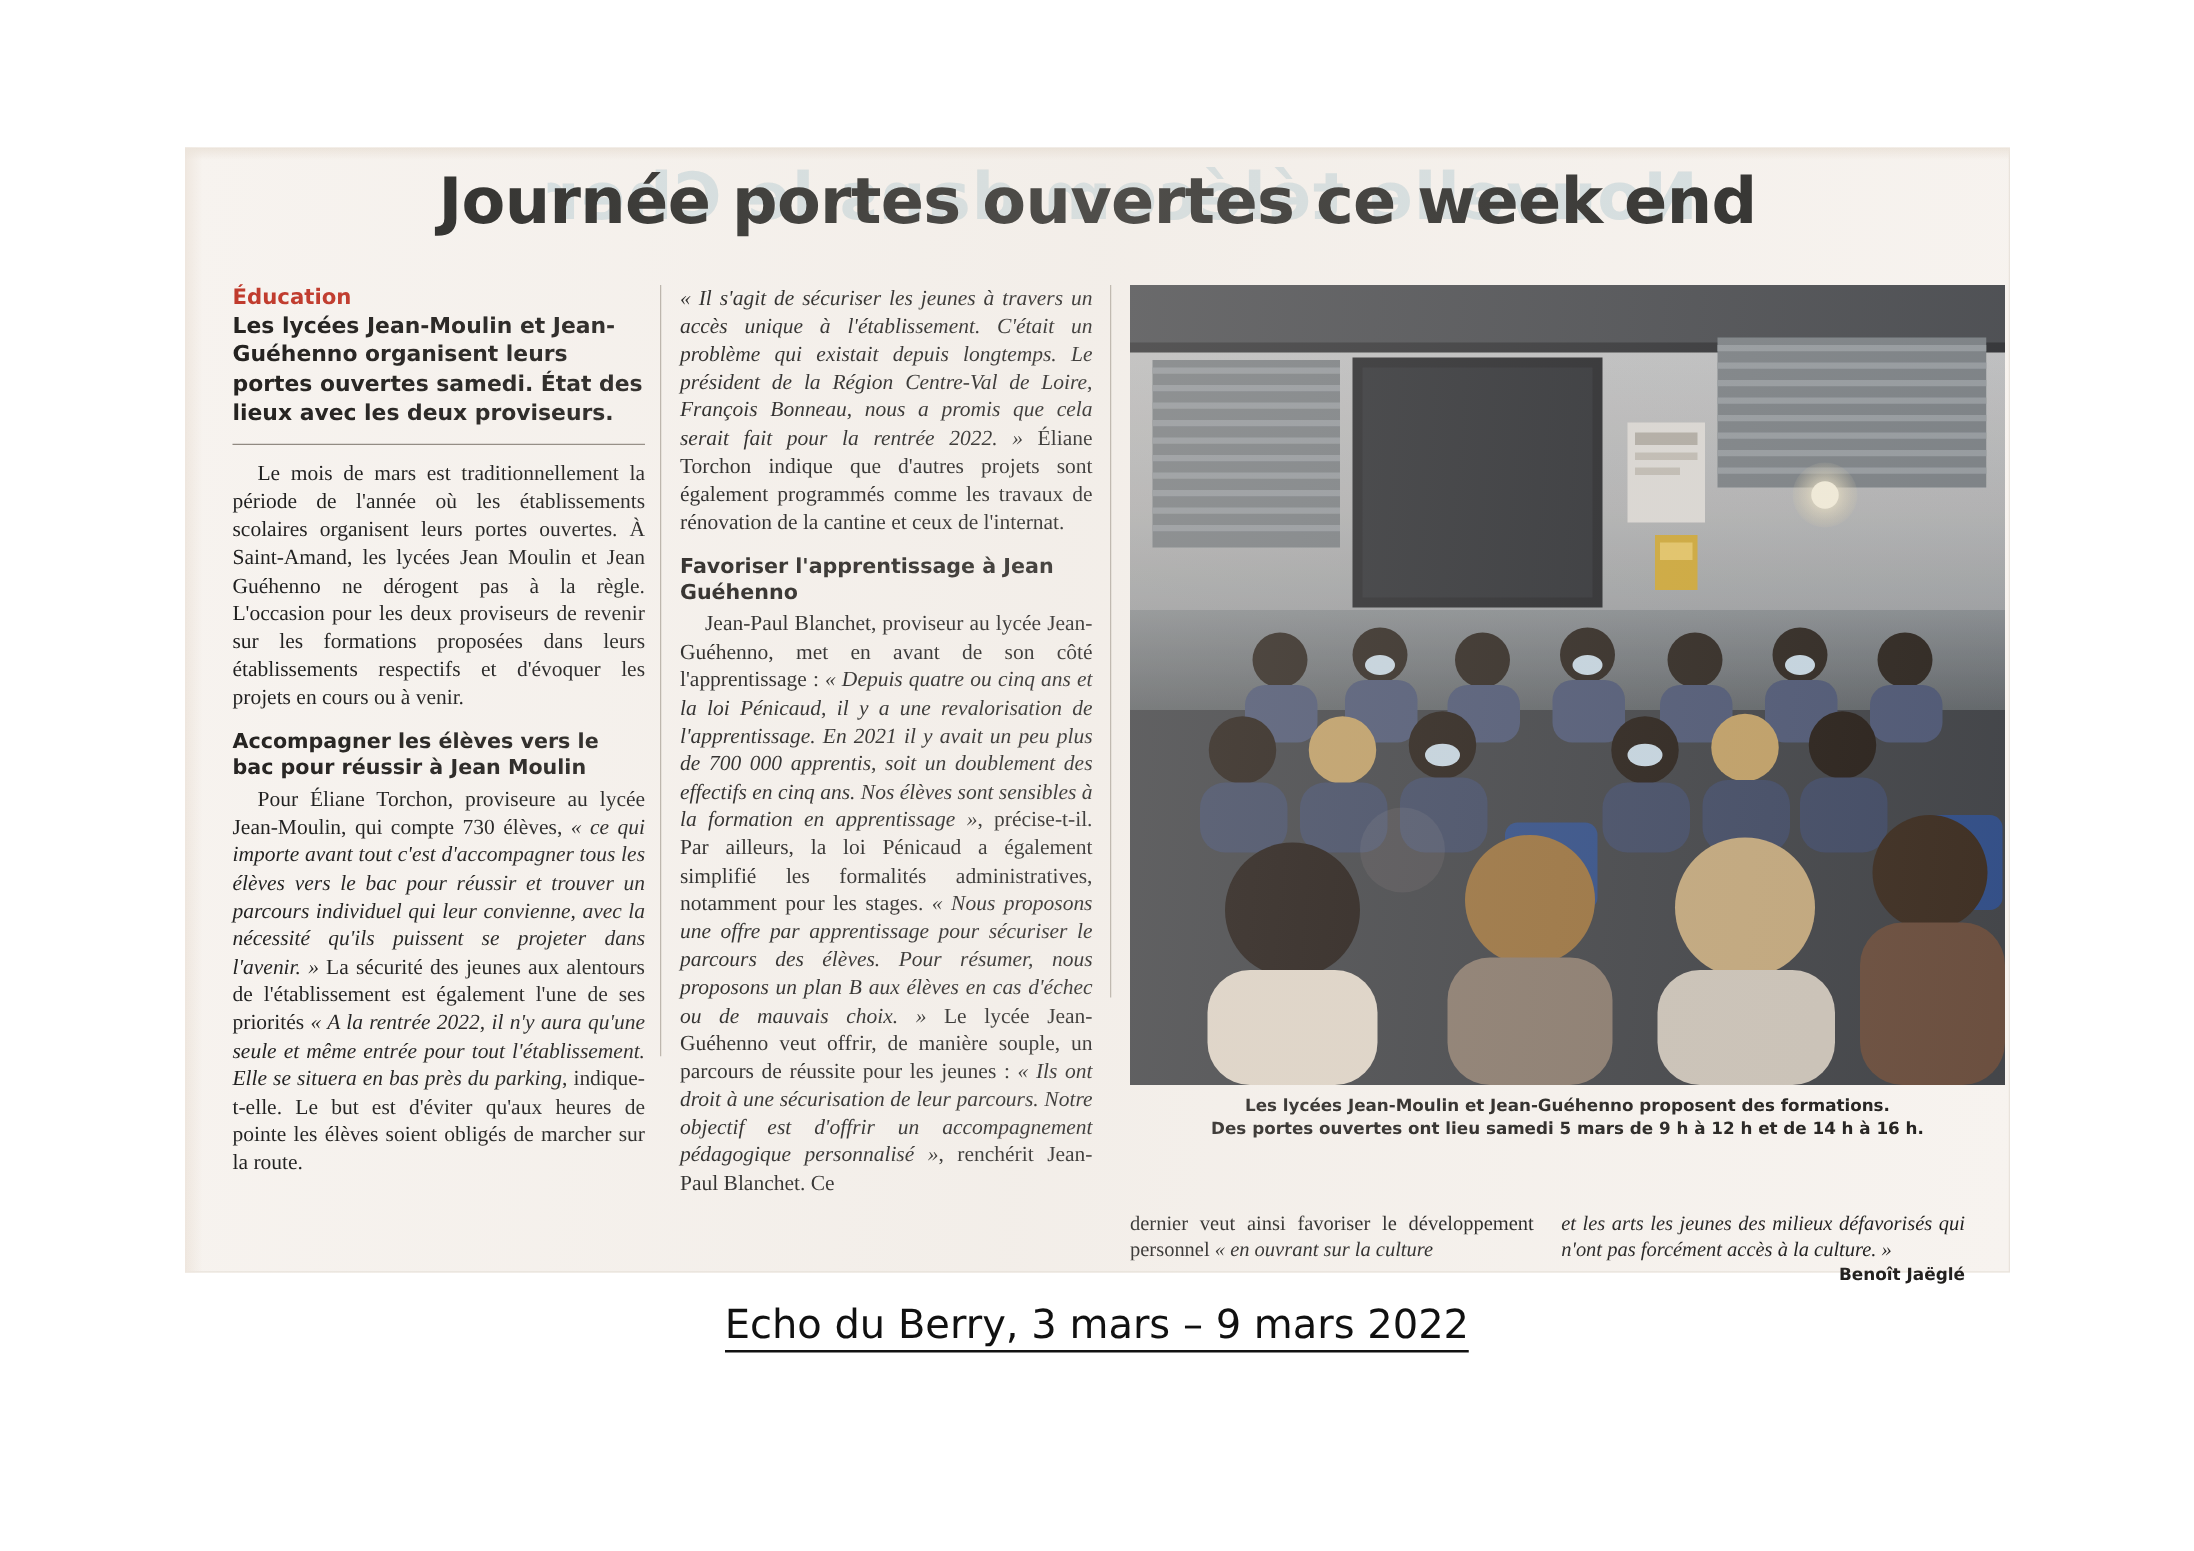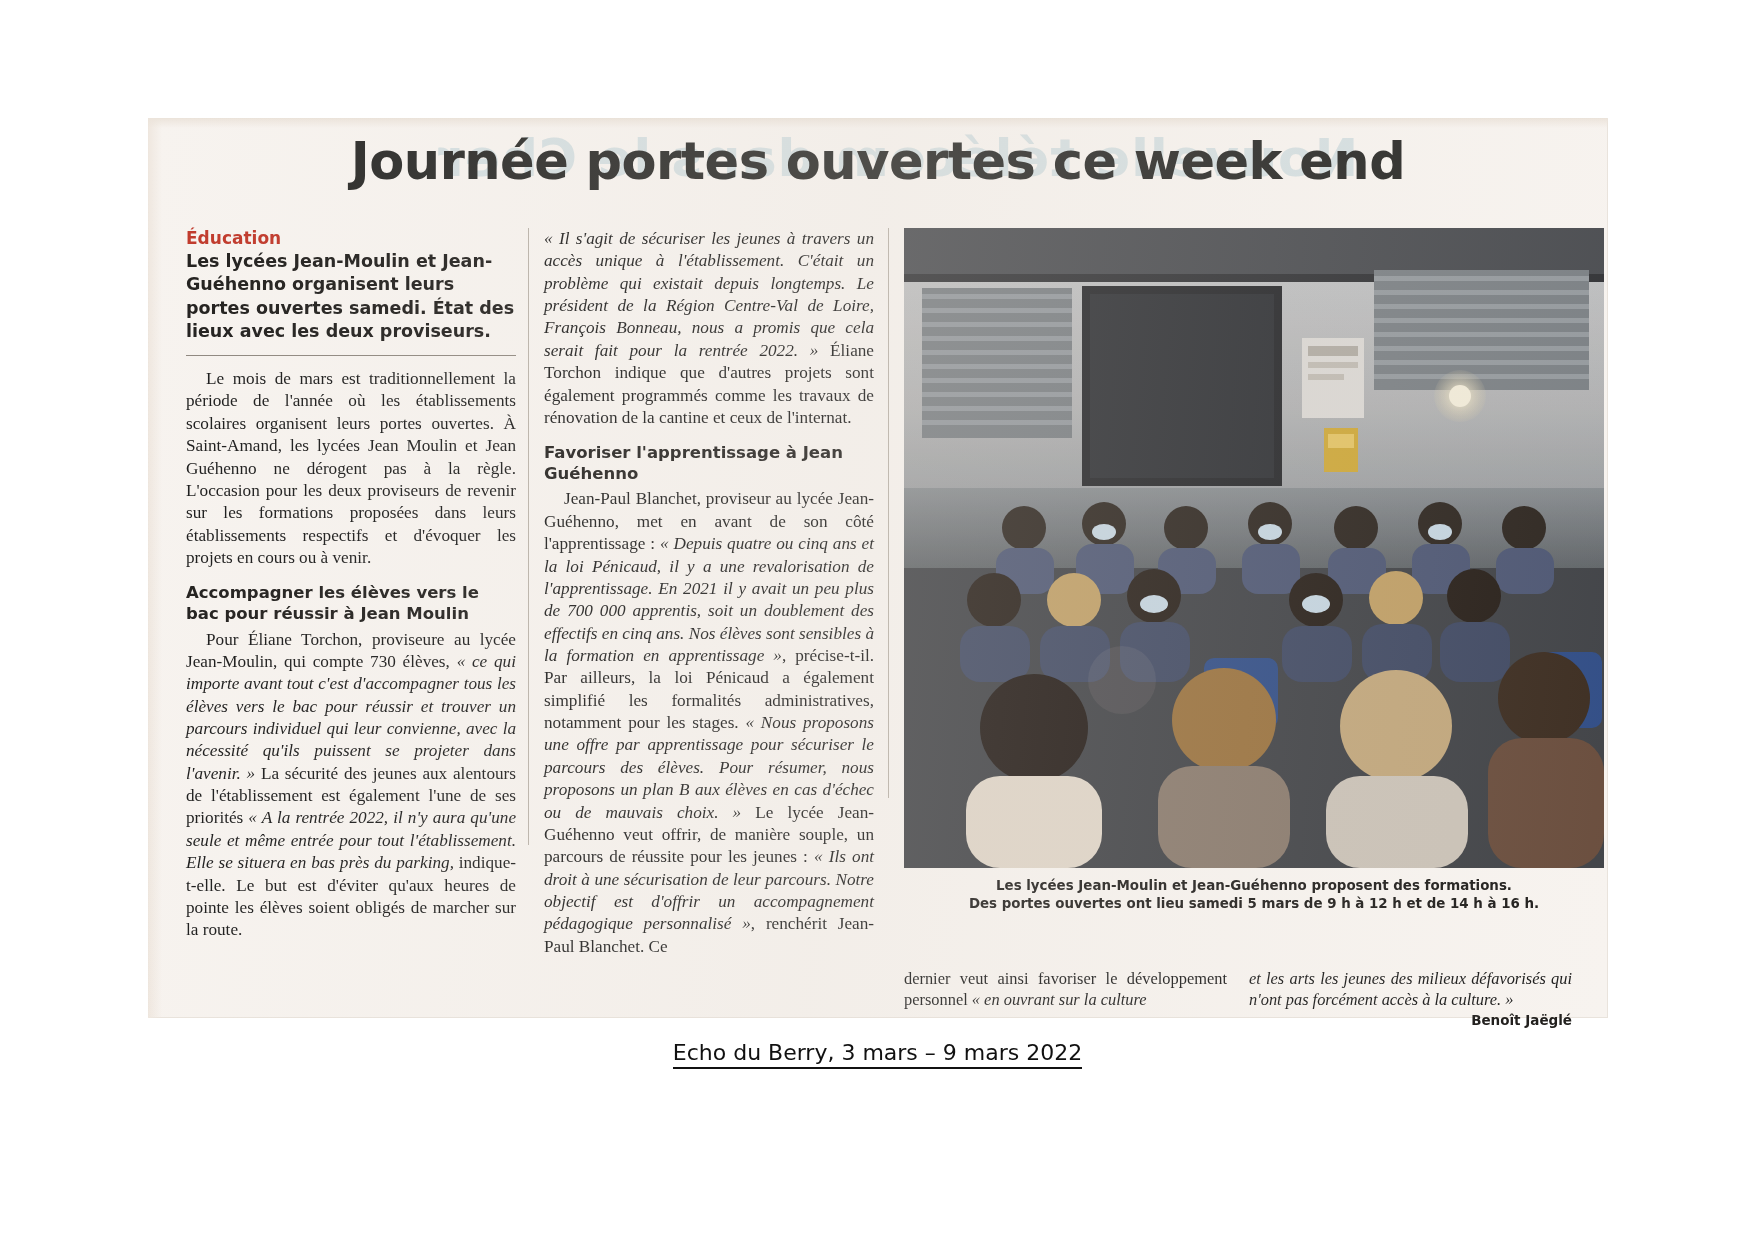--- a/index.html
+++ b/index.html
@@ -193,21 +193,21 @@
   }
 
   
   .source {
     position: absolute;
     left: 0;
     right: 0;
     top: 1040px;
     text-align: center;
     font-family: "DejaVu Sans", sans-serif;
-    font-size: 22px;
+    font-size: 32px;
     color: #111;
   }
   .source span {
     border-bottom: 2px solid #111;
     padding-bottom: 2px;
   }
 </style>
 </head>
 <body>
 

